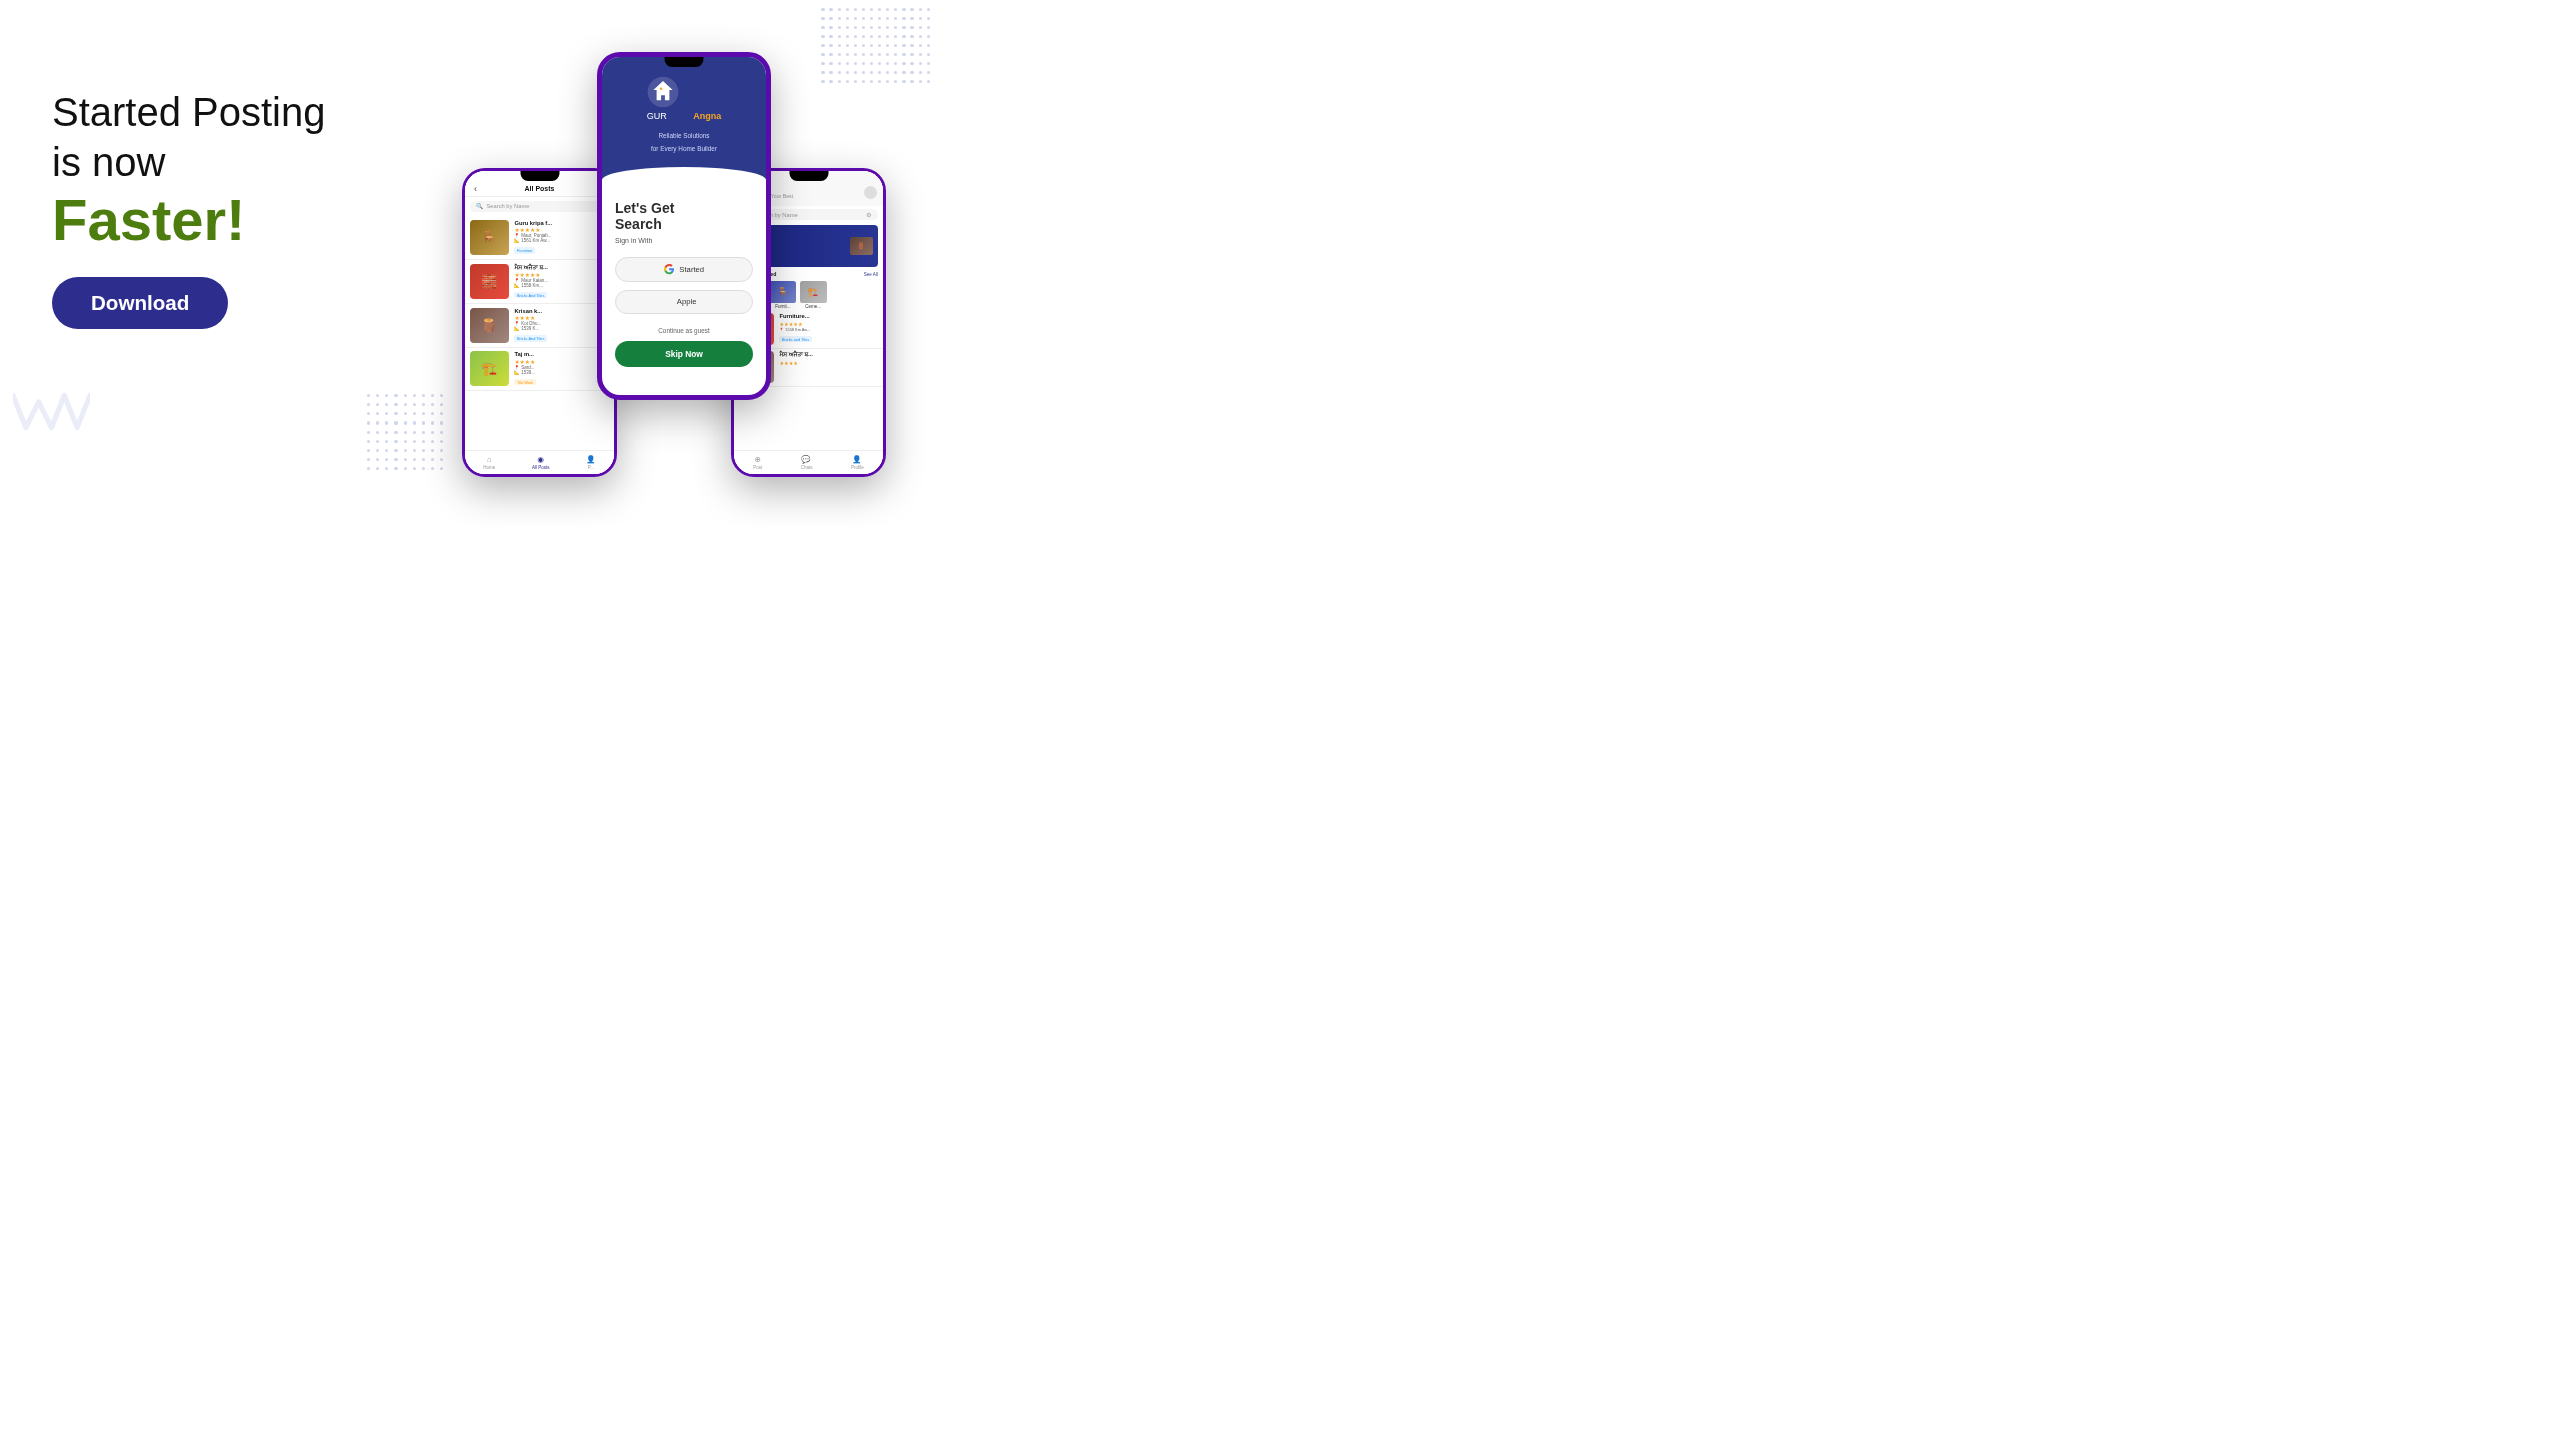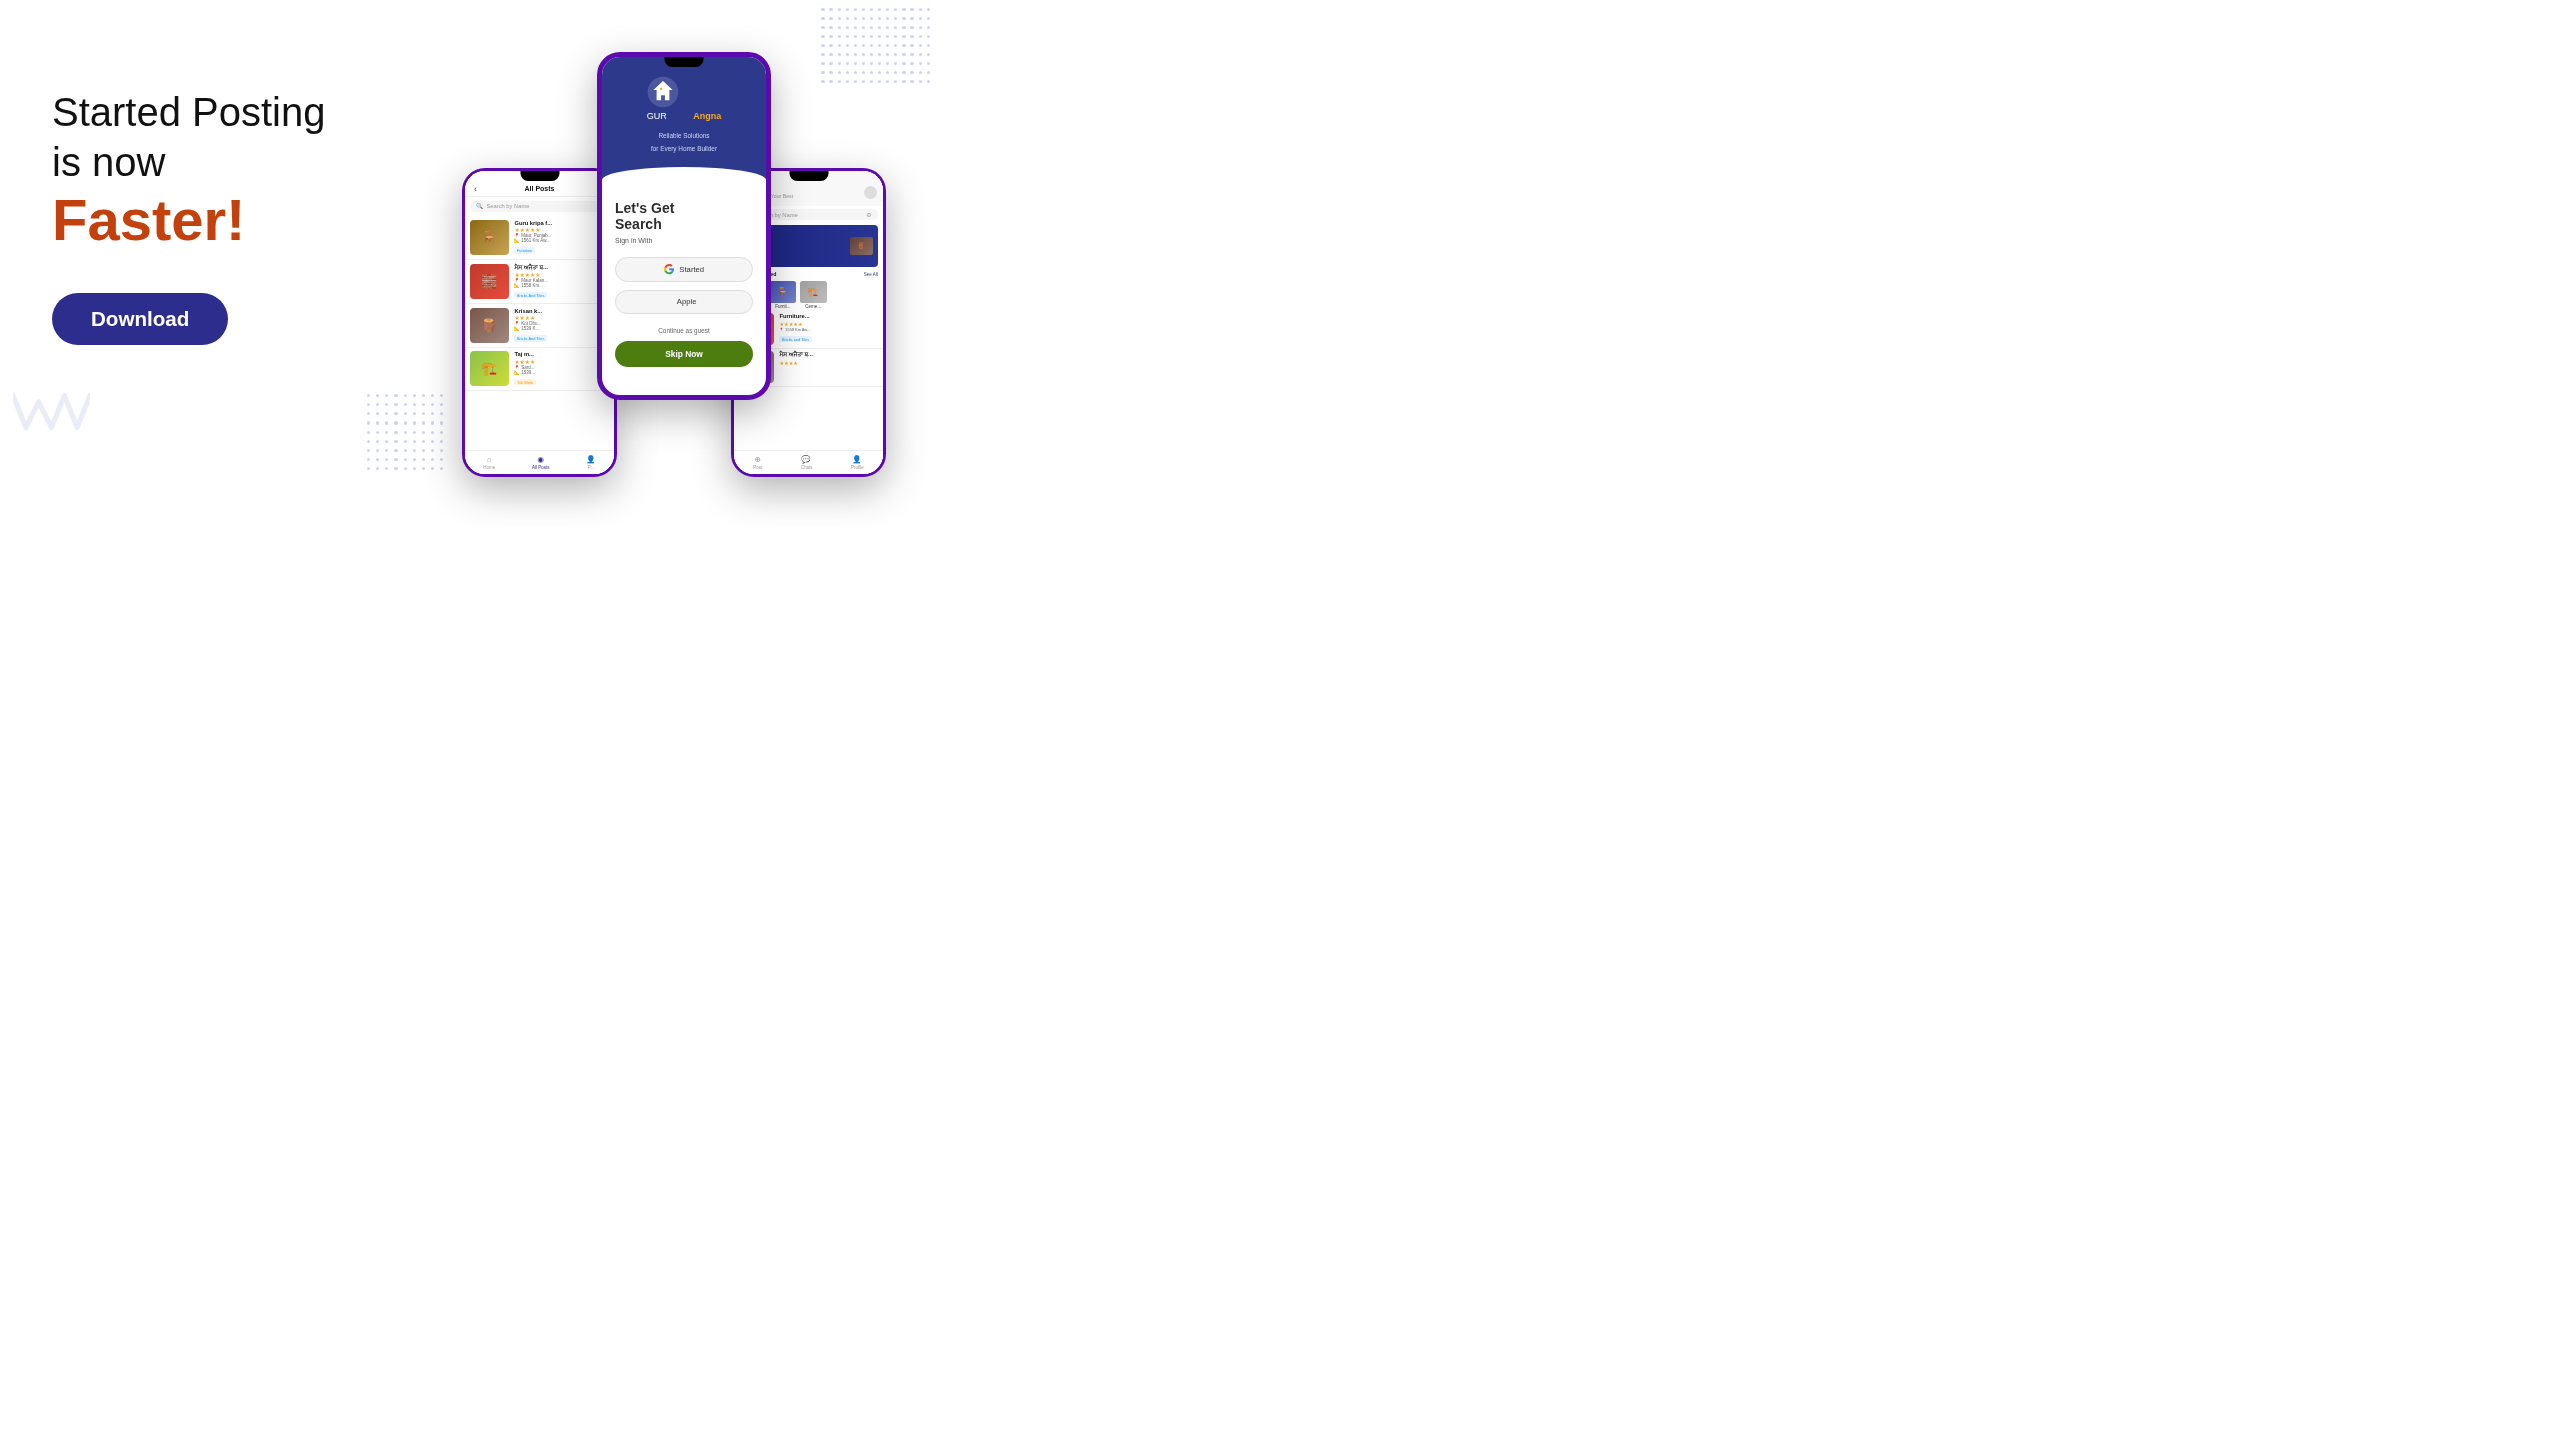--- a/index.html
+++ b/index.html
@@ -25,23 +25,23 @@
       font-size: 40px;
       font-weight: 400;
       color: #111111;
       line-height: 1.1;
       margin-bottom: 6.4px;
     }
 
     .headline-faster {
       font-size: 58px;
       font-weight: 900;
-      color: #c2410c;
+      color: #4d7c0f;
       line-height: 1.0;
-      margin-bottom: 44px;
+      margin-bottom: 28px;
     }
 
     .download-btn {
       background: #2d2d8e;
       color: #ffffff;
       border: none;
       border-radius: 32px;
       padding: 14px 39px;
       font-size: 20.6px;
       font-weight: 700;
@@ -310,21 +310,21 @@
     }
 
     .continue-guest {
       font-size: 6.4px;
       color: #666;
       text-align: center;
       margin: 5.2px 0;
     }
 
     .skip-btn {
-      background: #4d7c0f;
+      background: #15803d;
       color: #fff;
       border: none;
       border-radius: 19.3px;
       padding: 7.7px;
       width: 100%;
       font-size: 8.4px;
       font-weight: 600;
       cursor: pointer;
       margin-top: 2.6px;
     }

